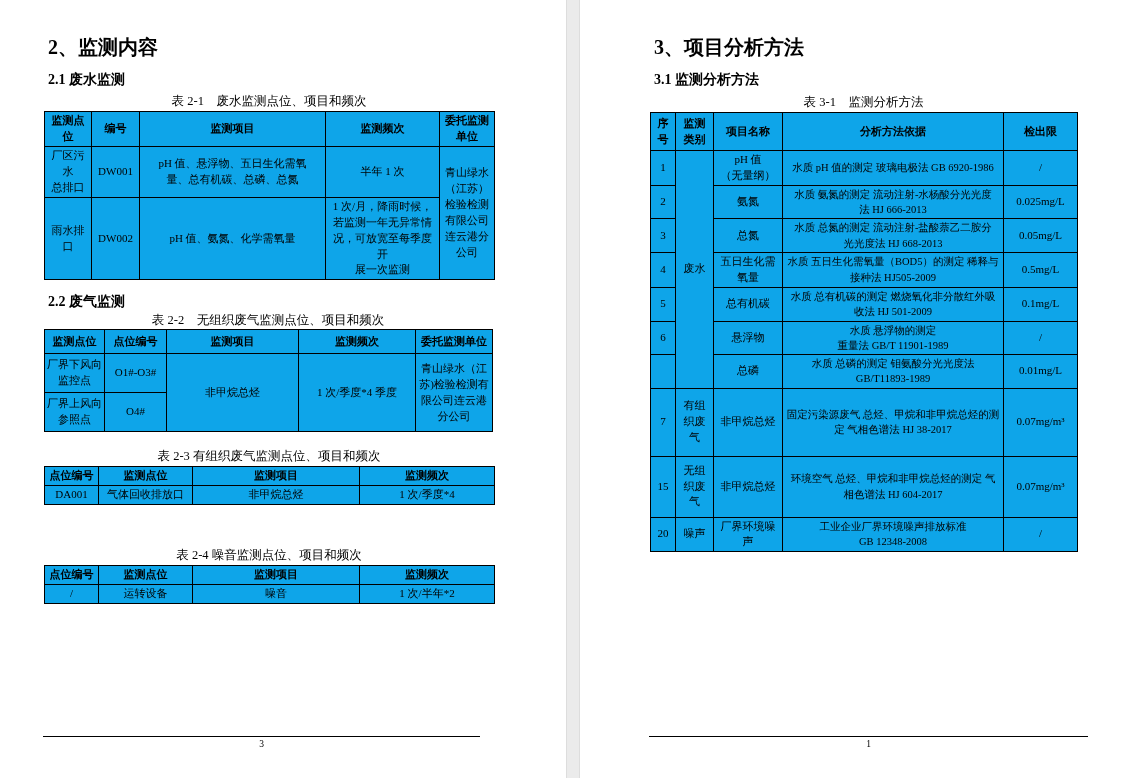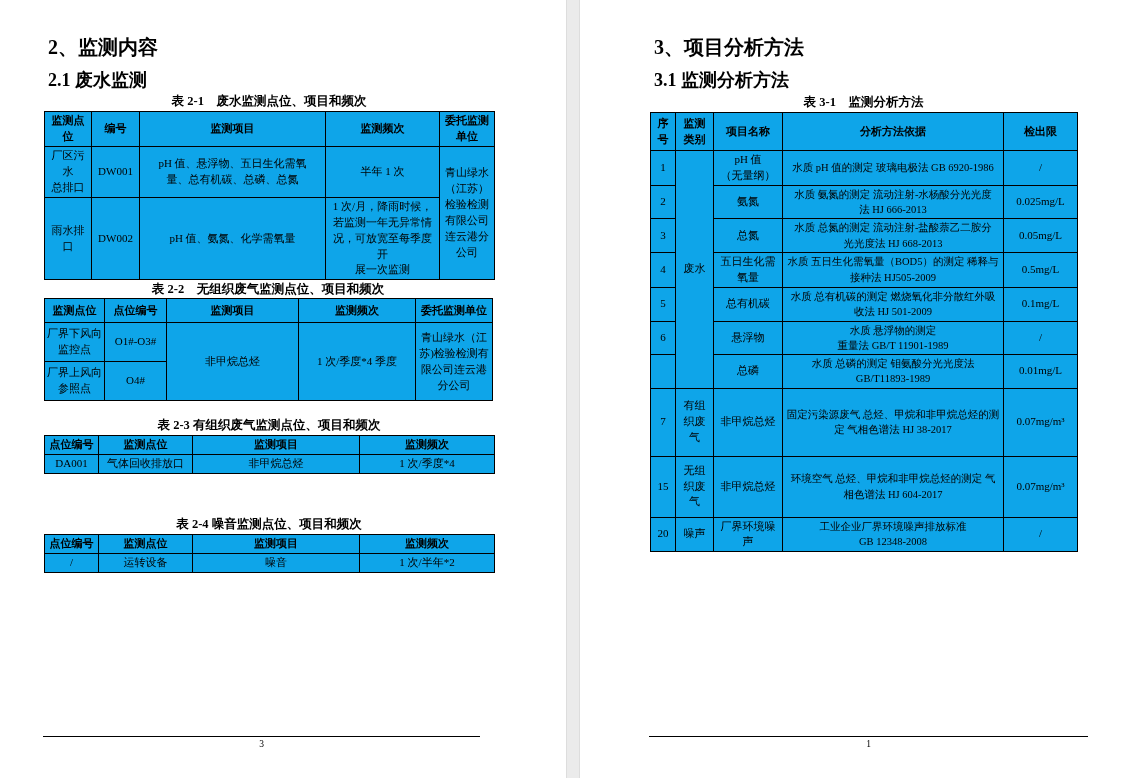--- a/index.html
+++ b/index.html
@@ -16,24 +16,24 @@
   .page-gap {
     position:absolute; top:0; left:566px; width:14px; height:778px;
     background:#ebebeb; border-left:1px solid #dddddd; border-right:1px solid #dddddd;
   }
   .content-l { padding:36px 0 0 44px; width:498px; }
   .content-r { padding:36px 0 3px 70px; width:500px; }
   h1.doc {
     font-size:20px; font-weight:bold; margin:0 0 0 4px; line-height:22px;
   }
   h2.doc {
-    font-size:18px; font-weight:bold; margin:13px 0 0 4px; line-height:18px;
+    font-size:14px; font-weight:bold; margin:13px 0 0 4px; line-height:18px;
   }
   .tcap {
-    font-size:12.5px; font-weight:bold; text-align:center; line-height:16px;
+    font-size:12.5px; font-weight:normal; text-align:center; line-height:16px;
   }
   table.doc {
     border-collapse:collapse; table-layout:fixed; background:#0ea5e9;
   }
   table.doc th, table.doc td {
     border:1px solid #000; text-align:center; vertical-align:middle;
     font-size:11px; line-height:1.45; padding:1px 2px;
     white-space:pre-line; word-break:break-all;
   }
   table.doc th { font-weight:bold; }
@@ -103,20 +103,21 @@
           <td>DW002</td>
           <td>pH 值、氨氮、化学需氧量</td>
           <td>1 次/月，降雨时候，
 若监测一年无异常情
 况，可放宽至每季度开
 展一次监测</td>
         </tr>
       </tbody>
         </table>
 
+      <h2 class="doc">2.2 废气监测</h2>
 
       <div class="tcap cap22">表 2-2　无组织废气监测点位、项目和频次</div>
       <table class="doc t22">
         <colgroup>
             <col style="width:60px">
             <col style="width:62px">
             <col style="width:132px">
             <col style="width:117px">
             <col style="width:77px">
           </colgroup>

